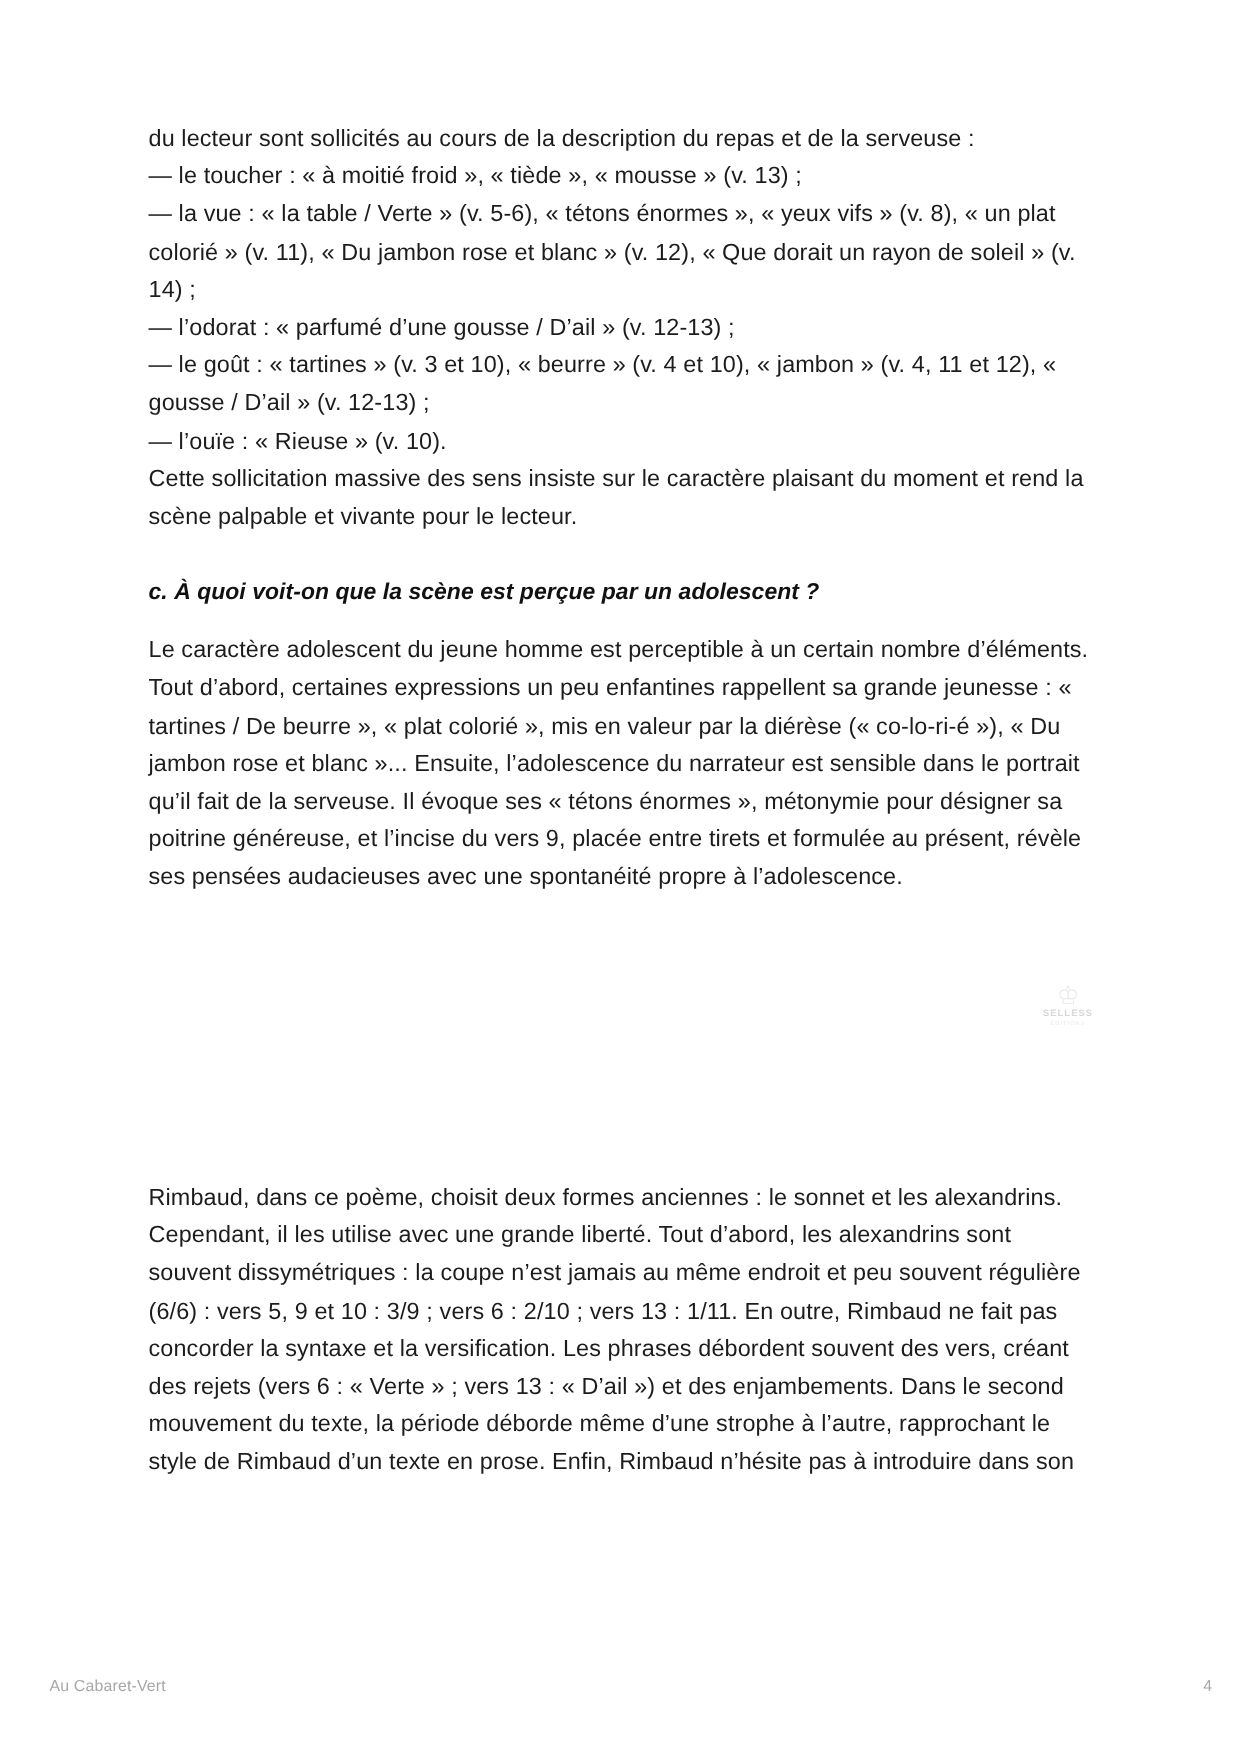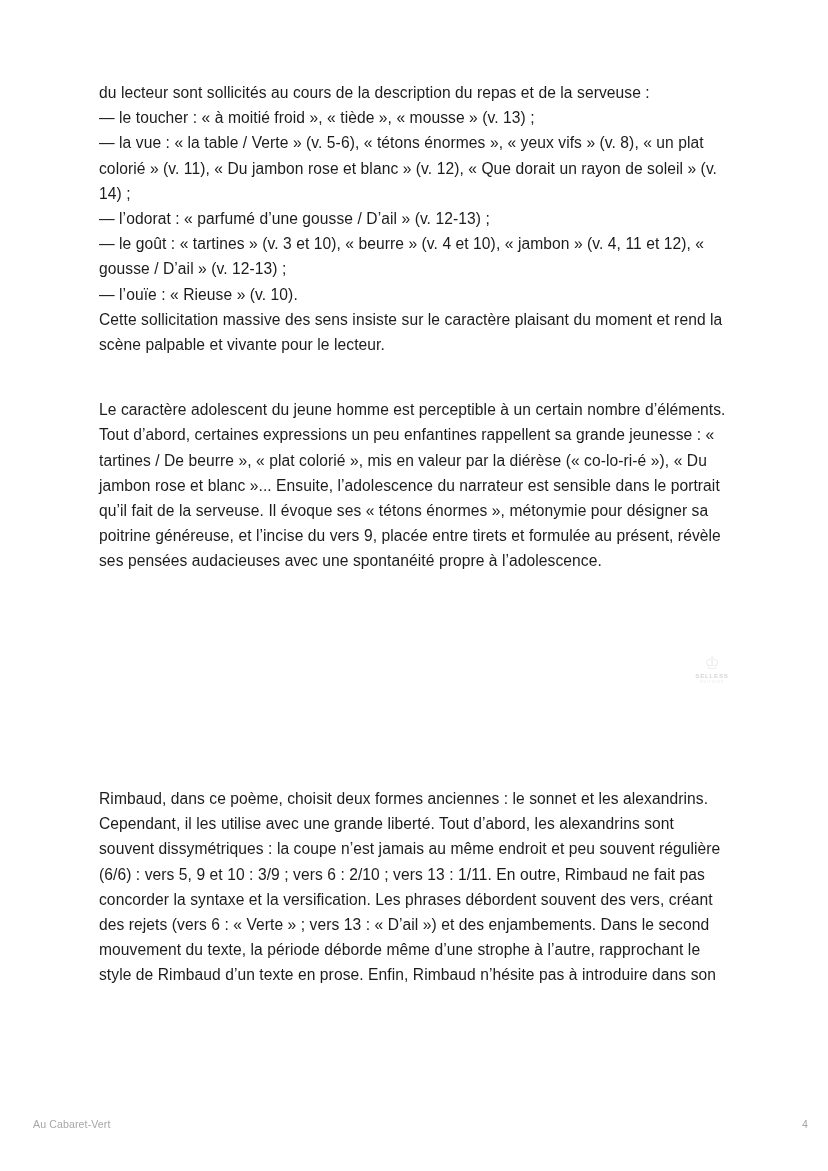--- a/index.html
+++ b/index.html
@@ -131,20 +131,21 @@
     <p class="para">du lecteur sont sollicités au cours de la description du repas et de la serveuse :
 — le toucher : « à moitié froid », « tiède », « mousse » (v. 13) ;
 — la vue : « la table / Verte » (v. 5-6), « tétons énormes », « yeux vifs » (v. 8), « un plat colorié » (v. 11), « Du jambon rose et blanc » (v. 12), « Que dorait un rayon de soleil » (v. 14) ;
 — l’odorat : « parfumé d’une gousse / D’ail » (v. 12-13) ;
 — le goût : « tartines » (v. 3 et 10), « beurre » (v. 4 et 10), « jambon » (v. 4, 11 et 12), « gousse / D’ail » (v. 12-13) ;
 — l’ouïe : « Rieuse » (v. 10).
 Cette sollicitation massive des sens insiste sur le caractère plaisant du moment et rend la scène palpable et vivante pour le lecteur.</p>
 
     <div class="gap-sm"></div>
 
+    <h2 class="heading">c. À quoi voit-on que la scène est perçue par un adolescent ?</h2>
 
     <div class="gap-md"></div>
 
     <p class="para">Le caractère adolescent du jeune homme est perceptible à un certain nombre d’éléments. Tout d’abord, certaines expressions un peu enfantines rappellent sa grande jeunesse : « tartines / De beurre », « plat colorié », mis en valeur par la diérèse (« co-lo-ri-é »), « Du jambon rose et blanc »... Ensuite, l’adolescence du narrateur est sensible dans le portrait qu’il fait de la serveuse. Il évoque ses « tétons énormes », métonymie pour désigner sa poitrine généreuse, et l’incise du vers 9, placée entre tirets et formulée au présent, révèle ses pensées audacieuses avec une spontanéité propre à l’adolescence.</p>
   </div>
 
   <div class="watermark">
     <span class="mark mark-glyph">♔</span>
     <span class="mark mark-name">SELLESS</span>
     <span class="mark mark-sub">ÉDITIONS</span>

